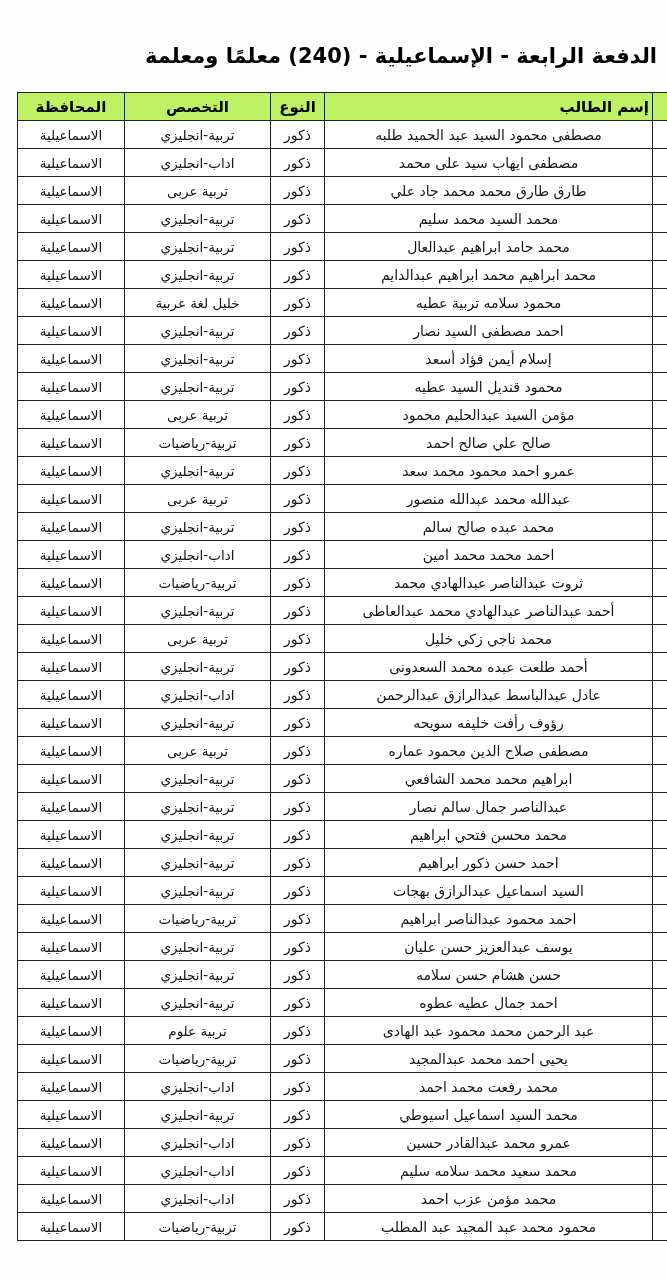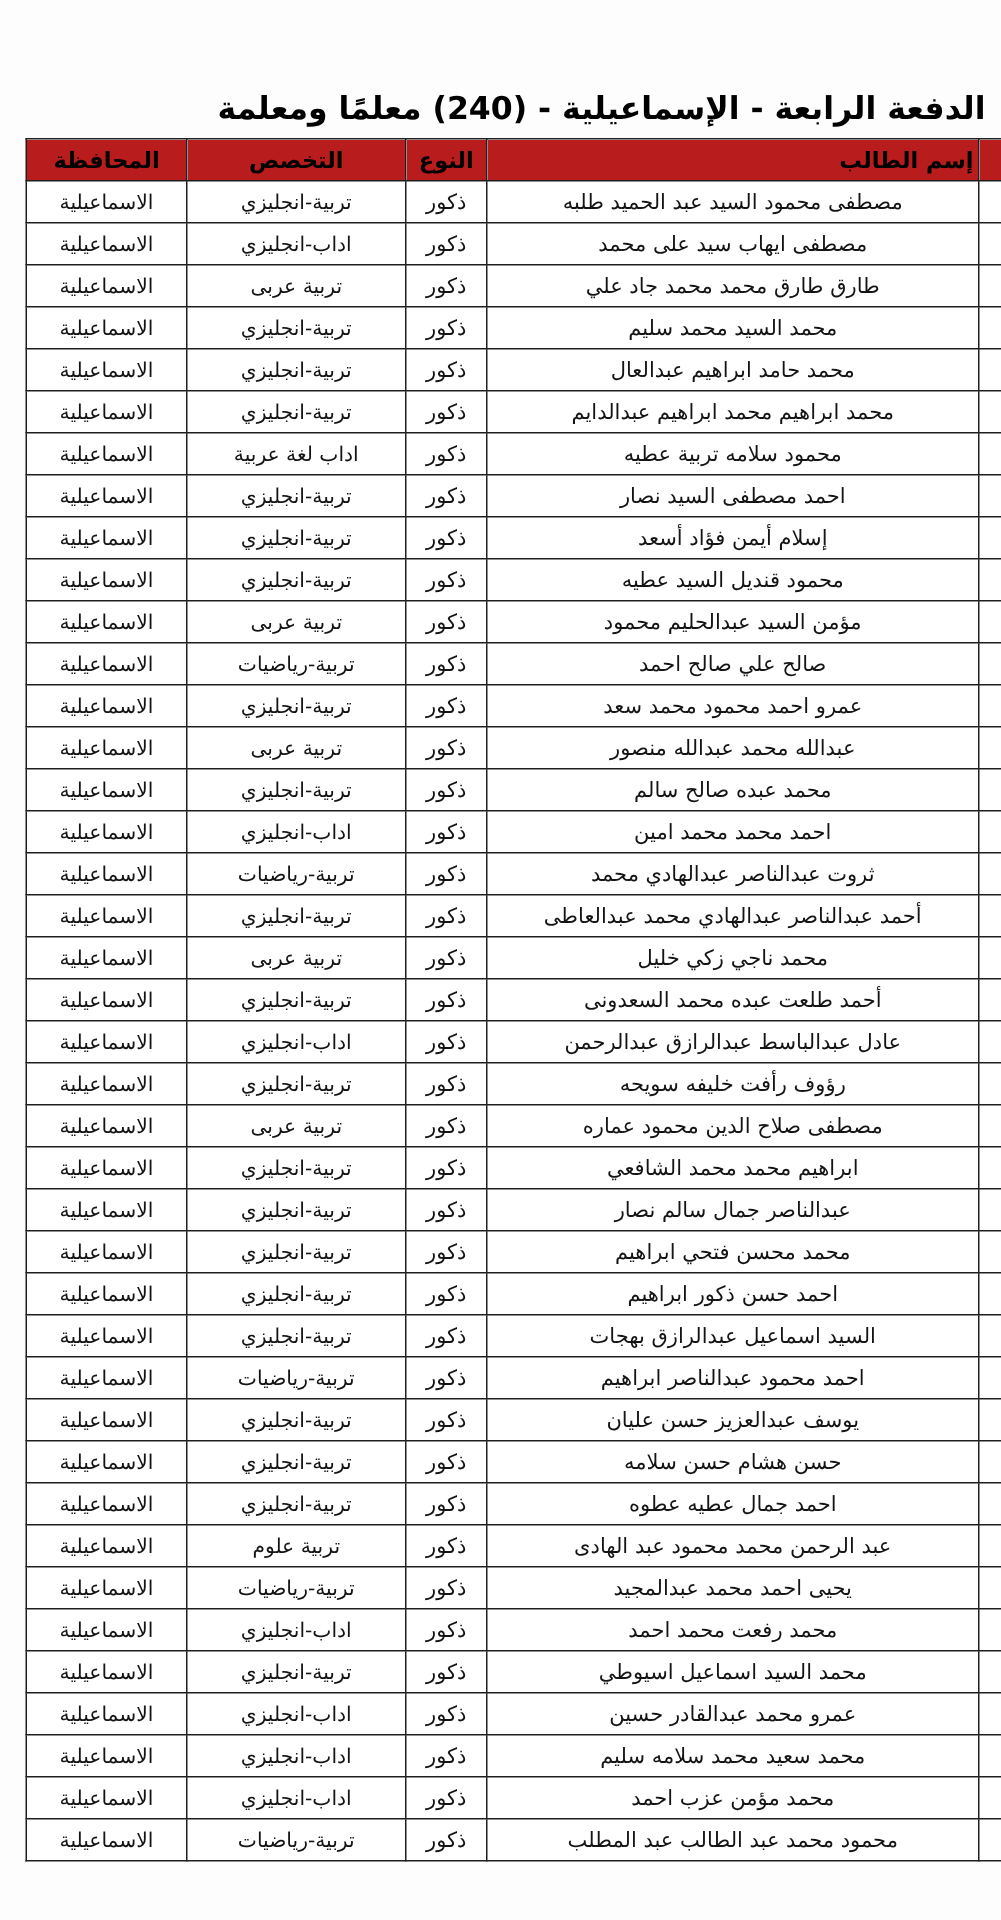--- a/index.html
+++ b/index.html
@@ -10,21 +10,21 @@
     width: 667px;
     height: 1280px;
     background: #fdfdfd;
     font-family: "DejaVu Sans", sans-serif;
     overflow: hidden;
     position: relative;
     color: #111;
   }
   .doc-title {
     position: absolute;
-    top: 60px;
+    top: 44px;
     right: 10px;
     width: 470px;
     text-align: center;
     font-size: 21px;
     font-weight: bold;
     color: #000;
     direction: rtl;
     white-space: nowrap;
   }
   .table-wrap {
@@ -51,21 +51,21 @@
     height: 27px;
     padding: 0 3px;
     font-size: 14px;
     text-align: center;
     vertical-align: middle;
     overflow: hidden;
     white-space: nowrap;
     color: #141414;
   }
   table.students th {
-    background: #b91c1c;
+    background: #bef264;
     font-weight: bold;
     font-size: 15px;
     color: #000;
   }
   table.students th.h-name {
     text-align: right;
   }
   table.students td.cell-name {
     font-size: 14px;
     margin-top: 37px;
@@ -144,21 +144,21 @@
     <td class="cell-name">محمد ابراهيم محمد ابراهيم عبدالدايم</td>
     <td class="cell-gender">ذكور</td>
     <td class="cell-spec">تربية-انجليزي</td>
     <td class="cell-gov">الاسماعيلية</td>
   </tr>
 
   <tr>
     <td class="cell-serial"></td>
     <td class="cell-name">محمود سلامه تربية عطيه</td>
     <td class="cell-gender">ذكور</td>
-    <td class="cell-spec">اداب لغة عربية</td>
+    <td class="cell-spec">خليل لغة عربية</td>
     <td class="cell-gov">الاسماعيلية</td>
   </tr>
 
   <tr>
     <td class="cell-serial"></td>
     <td class="cell-name">احمد مصطفى السيد نصار</td>
     <td class="cell-gender">ذكور</td>
     <td class="cell-spec">تربية-انجليزي</td>
     <td class="cell-gov">الاسماعيلية</td>
   </tr>
@@ -406,20 +406,20 @@
   <tr>
     <td class="cell-serial"></td>
     <td class="cell-name">محمد مؤمن عزب احمد</td>
     <td class="cell-gender">ذكور</td>
     <td class="cell-spec">اداب-انجليزي</td>
     <td class="cell-gov">الاسماعيلية</td>
   </tr>
 
   <tr>
     <td class="cell-serial"></td>
-    <td class="cell-name">محمود محمد عبد الطالب عبد المطلب</td>
+    <td class="cell-name">محمود محمد عبد المجيد عبد المطلب</td>
     <td class="cell-gender">ذكور</td>
     <td class="cell-spec">تربية-رياضيات</td>
     <td class="cell-gov">الاسماعيلية</td>
   </tr>
 </tbody>
   </table>
 </div>
 
 </body></html>

